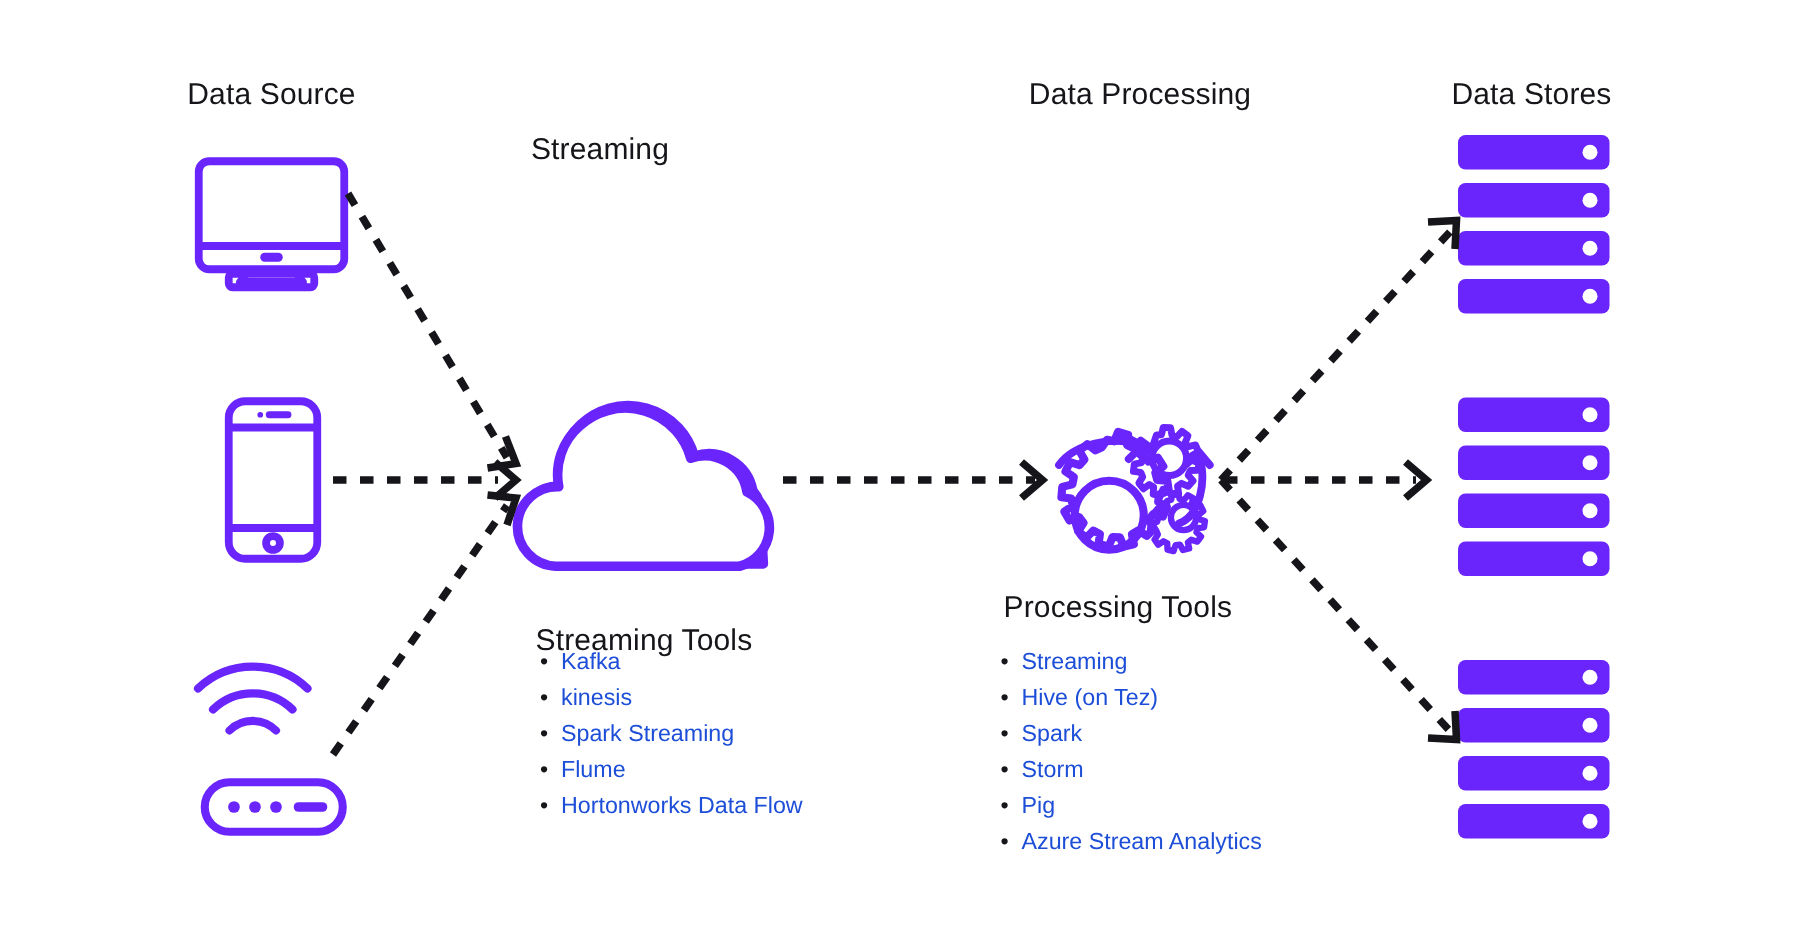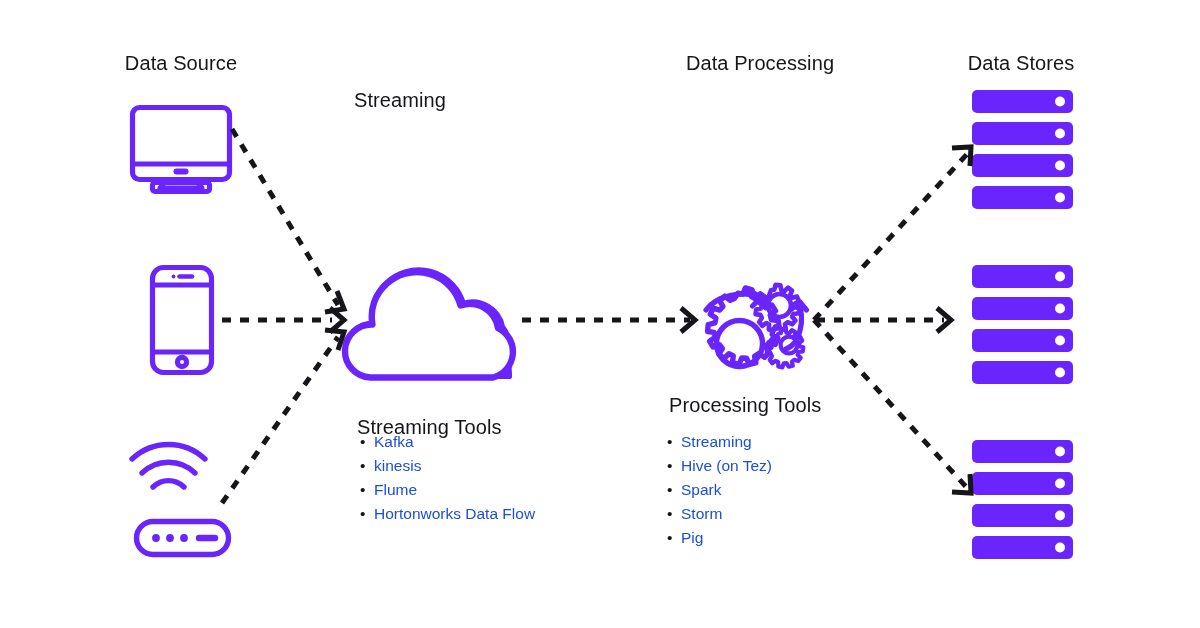--- a/index.html
+++ b/index.html
@@ -218,26 +218,28 @@
 
   <div class="col-head" style="left:181px;top:52px;">Data Source</div>
   <div class="col-head" style="left:400px;top:52px;margin-top:37px;">Streaming</div>
   <div class="col-head" style="left:760px;top:52px;">Data Processing</div>
   <div class="col-head" style="left:1021px;top:52px;">Data Stores</div>
 
   <div class="tools-title" style="left:357px;top:416px;">Streaming Tools</div>
   <ul class="tools-list" style="left:360px;top:430px;">
     <li>Kafka</li>
     <li>kinesis</li>
+    <li>Spark Streaming</li>
     <li>Flume</li>
     <li>Hortonworks Data Flow</li>
   </ul>
 
   <div class="tools-title" style="left:669px;top:394px;">Processing Tools</div>
   <ul class="tools-list" style="left:667px;top:430px;">
     <li>Streaming</li>
     <li>Hive (on Tez)</li>
     <li>Spark</li>
     <li>Storm</li>
     <li>Pig</li>
+    <li>Azure Stream Analytics</li>
   </ul>
 
 </div>
 
 </body></html>

